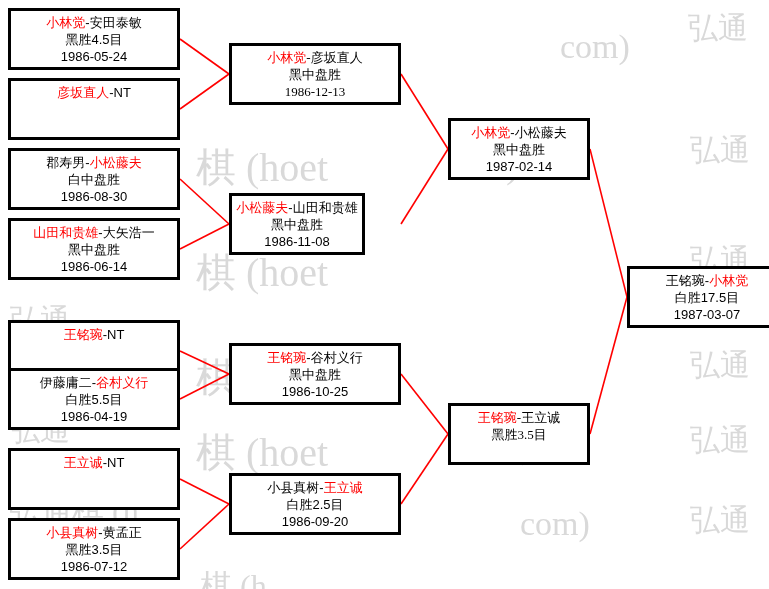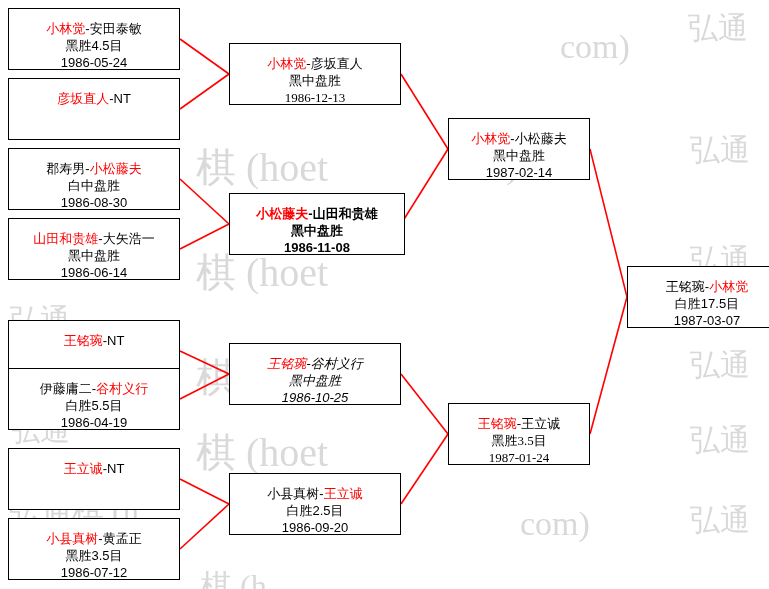--- a/index.html
+++ b/index.html
@@ -37,27 +37,27 @@
   
   #lines {
     position: absolute;
     left: 0; top: 0;
     width: 769px; height: 589px;
   }
   
   .node {
     position: absolute;
     box-sizing: border-box;
-    border: 1px solid #0f766e;
+    border: 3px solid #0f766e;
     background: #ffffff;
     text-align: center;
     font-size: 13px;
     line-height: 17px;
     color: #000000;
-    padding-top: 11px;
+    padding-top: 3px;
     font-family: "Liberation Sans", sans-serif;
   }
   .node .ln {
     display: block;
     white-space: nowrap;
   }
   .red { color: #ff0000; }
   .blk { color: #000000; }
 </style>
 </head>
@@ -136,44 +136,43 @@
       <div class="node" style="left: 8px; top: 518px; width: 172px; height: 62px; border-color: rgb(0, 0, 0);">
         <span class="ln"><span class="red">小县真树</span><span class="blk">-</span><span class="blk">黄孟正</span></span>
         <span class="ln blk">黑胜3.5目</span>
         <span class="ln blk">1986-07-12</span>
       </div>
       <div class="node" style="left: 229px; top: 43px; width: 172px; height: 62px; border-color: rgb(0, 0, 0); font-family: Liberation Serif, serif;">
         <span class="ln"><span class="red">小林觉</span><span class="blk">-</span><span class="blk">彦坂直人</span></span>
         <span class="ln blk">黑中盘胜</span>
         <span class="ln blk">1986-12-13</span>
       </div>
-      <div class="node" style="left: 229px; top: 193px; width: 176px; height: 62px; border-color: rgb(0, 0, 0); font-weight: bold;">
+      <div class="node" style="left: 229px; top: 193px; width: 136px; height: 62px; border-color: rgb(0, 0, 0);">
         <span class="ln"><span class="red">小松藤夫</span><span class="blk">-</span><span class="blk">山田和贵雄</span></span>
         <span class="ln blk">黑中盘胜</span>
         <span class="ln blk">1986-11-08</span>
       </div>
-      <div class="node" style="left: 229px; top: 343px; width: 172px; height: 62px; border-color: rgb(0, 0, 0); font-style: italic;">
+      <div class="node" style="left: 229px; top: 343px; width: 172px; height: 62px; border-color: rgb(0, 0, 0);">
         <span class="ln"><span class="red">王铭琬</span><span class="blk">-</span><span class="blk">谷村义行</span></span>
         <span class="ln blk">黑中盘胜</span>
         <span class="ln blk">1986-10-25</span>
       </div>
       <div class="node" style="left: 229px; top: 473px; width: 172px; height: 62px; border-color: rgb(0, 0, 0);">
         <span class="ln"><span class="blk">小县真树</span><span class="blk">-</span><span class="red">王立诚</span></span>
         <span class="ln blk">白胜2.5目</span>
         <span class="ln blk">1986-09-20</span>
       </div>
       <div class="node" style="left: 448px; top: 118px; width: 142px; height: 62px; border-color: rgb(0, 0, 0);">
         <span class="ln"><span class="red">小林觉</span><span class="blk">-</span><span class="blk">小松藤夫</span></span>
         <span class="ln blk">黑中盘胜</span>
         <span class="ln blk">1987-02-14</span>
       </div>
       <div class="node" style="left: 448px; top: 403px; width: 142px; height: 62px; border-color: rgb(0, 0, 0); font-family: Liberation Serif, serif;">
         <span class="ln"><span class="red">王铭琬</span><span class="blk">-</span><span class="blk">王立诚</span></span>
         <span class="ln blk">黑胜3.5目</span>
-        <span class="ln blk">1987-01-24</span>
       </div>
       <div class="node" style="left: 627px; top: 266px; width: 160px; height: 62px; border-color: rgb(0, 0, 0);">
         <span class="ln"><span class="blk">王铭琬</span><span class="blk">-</span><span class="red">小林觉</span></span>
         <span class="ln blk">白胜17.5目</span>
         <span class="ln blk">1987-03-07</span>
       </div>
     </div>
 
 </div>
 

